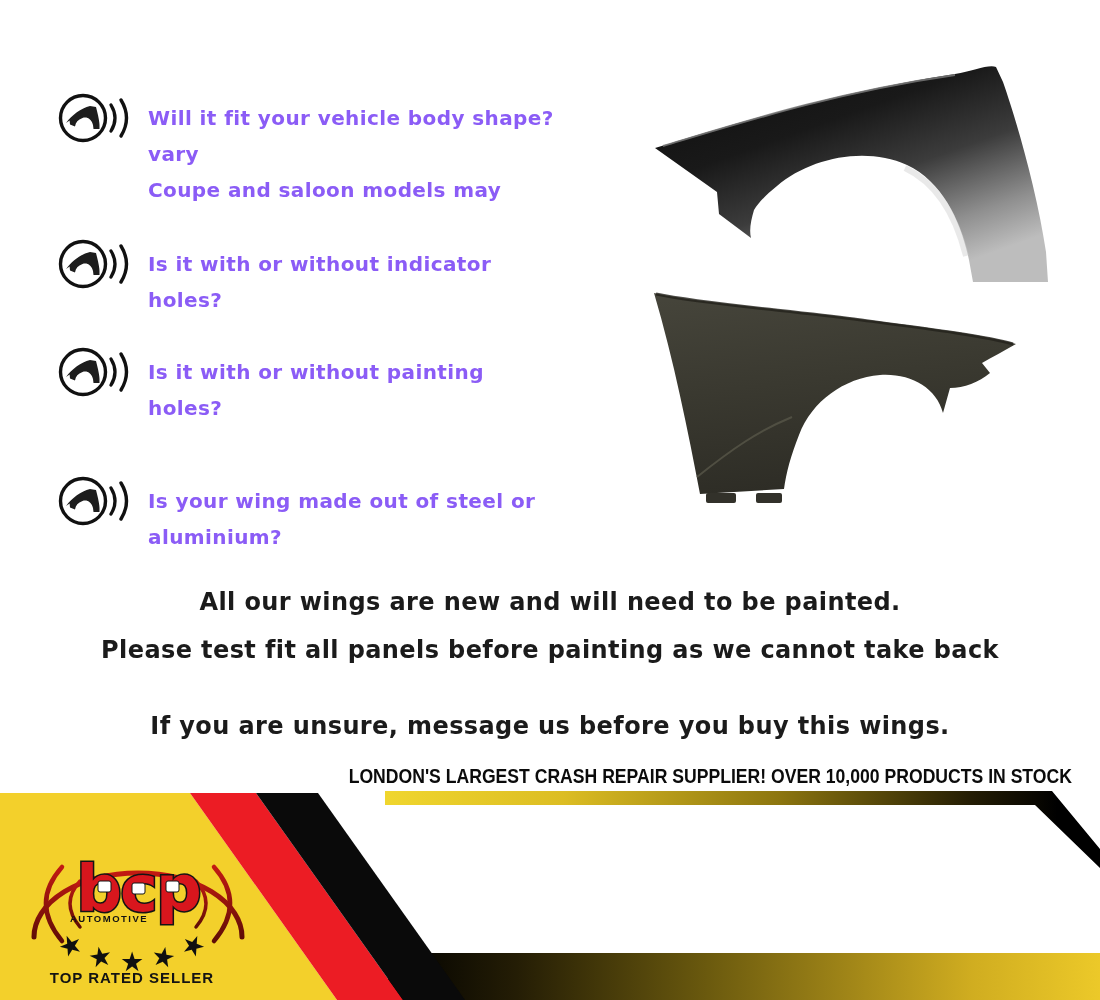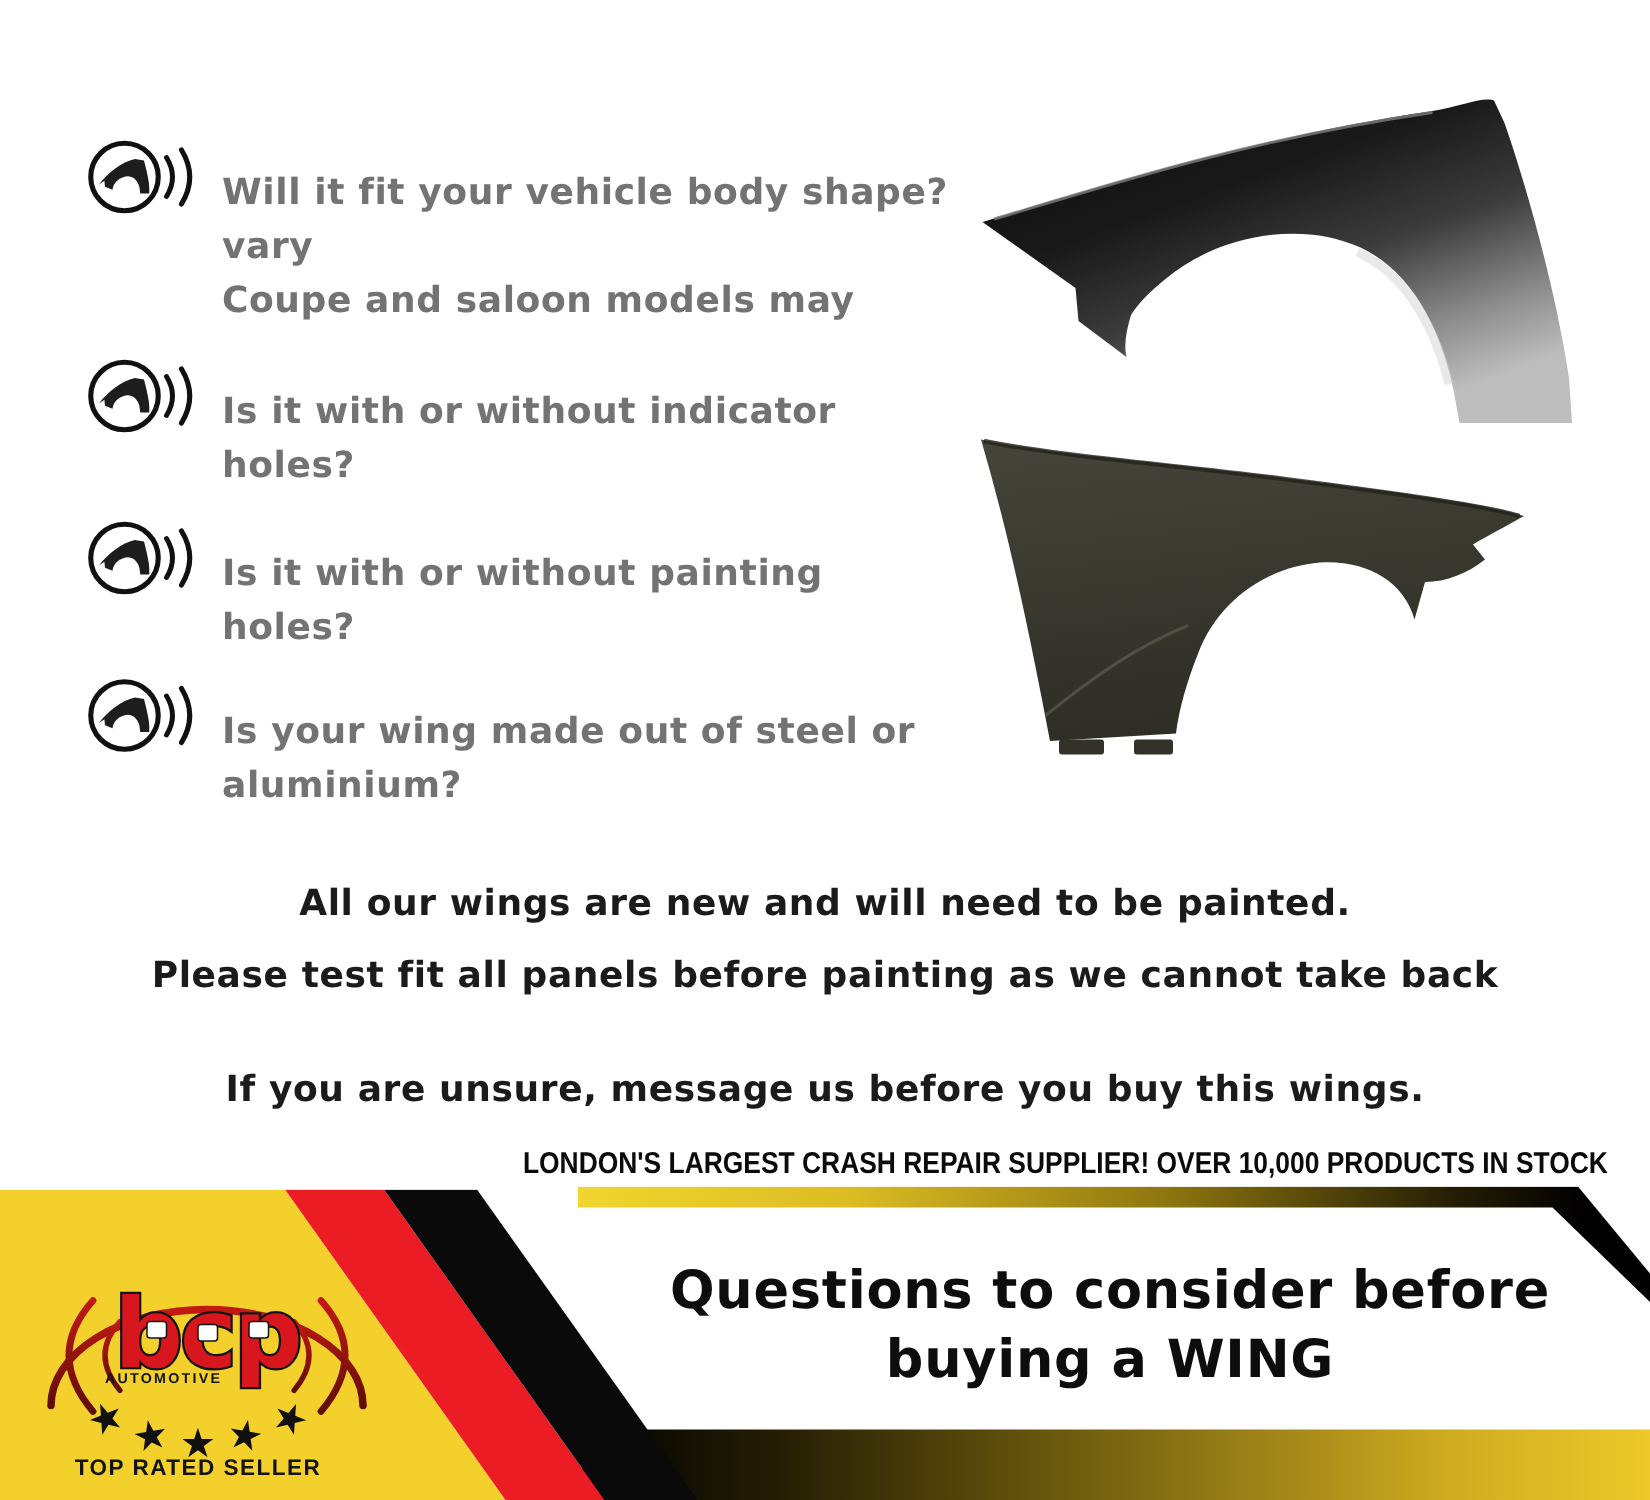--- a/index.html
+++ b/index.html
@@ -3,22 +3,22 @@
 <meta charset="utf-8">
 <style>
   html,body{margin:0;padding:0;background:#e8e8e8;}
   .canvas{
     position:relative;width:1100px;height:1000px;background:#ffffff;overflow:hidden;
     font-family:"DejaVu Sans","Liberation Sans",sans-serif;color:#1a1a1a;
   }
   
   .bullet{position:absolute;left:56px;display:flex;align-items:flex-start;}
   .bullet .icon{flex:0 0 92px;}
-  .bullet .txt{margin-top:18px;font-size:24px;font-weight:bold;line-height:36px;letter-spacing:.4px;color:#737373;}
-  .b1{top:92px}.b2{top:238px}.b3{top:346px}.b4{top:451px}
+  .bullet .txt{margin-top:8px;font-size:20px;font-weight:bold;line-height:36px;letter-spacing:.4px;color:#8b5cf6;}
+  .b1{top:92px}.b2{top:238px}.b3{top:346px}.b4{top:475px}
   
   .note{position:absolute;left:0;width:1100px;text-align:center;font-size:24px;font-weight:bold;line-height:33px;letter-spacing:.4px;color:#1b1b1b;}
   .n1{top:586px}.n2{top:634px}.n3{top:710px}
   
   .wing1{position:absolute;left:655px;top:62px;}
   .wing2{position:absolute;left:642px;top:281px;}
   
   .banner{
     position:absolute;right:28px;top:764px;font-size:20px;line-height:24px;font-weight:bold;
     font-family:"Liberation Sans","DejaVu Sans",sans-serif;color:#0b0b0b;white-space:nowrap;
@@ -197,18 +197,14 @@
     <g>
         <text x="54" y="121" transform="rotate(-22 54 121)" text-anchor="middle" font-size="27" fill="#101010">★</text>
         <text x="82" y="133" transform="rotate(-10 82 133)" text-anchor="middle" font-size="27" fill="#101010">★</text>
         <text x="112" y="138" transform="rotate(0 112 138)" text-anchor="middle" font-size="27" fill="#101010">★</text>
         <text x="142" y="133" transform="rotate(10 142 133)" text-anchor="middle" font-size="27" fill="#101010">★</text>
         <text x="170" y="121" transform="rotate(22 170 121)" text-anchor="middle" font-size="27" fill="#101010">★</text>
       </g>
     <text x="112" y="150" text-anchor="middle" font-size="15" font-weight="bold" letter-spacing="1" fill="#131313" style="font-family:'Liberation Sans',sans-serif">TOP RATED SELLER</text>
   </svg>
 
-  <div class="main-title">
-    <div>Questions to consider before</div>
-    <div>buying a WING</div>
-  </div>
 
 </div>
 
 </body></html>

